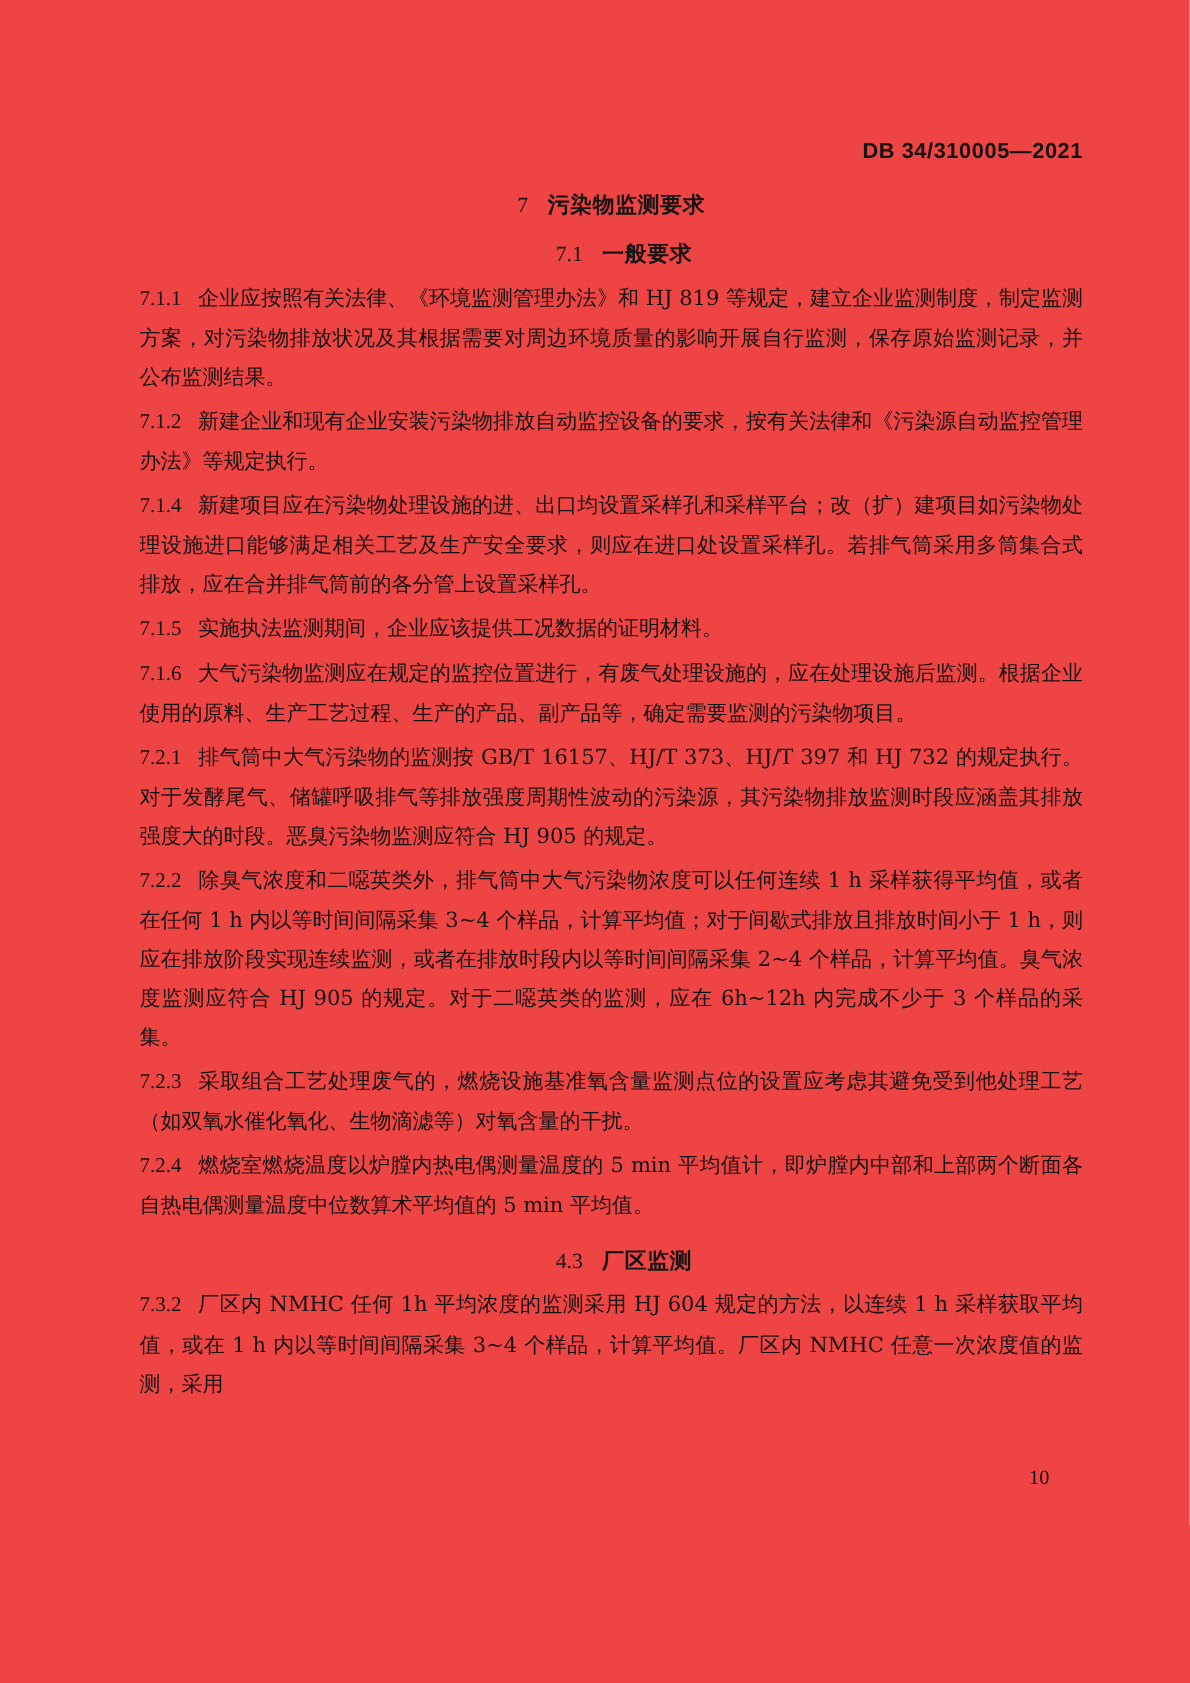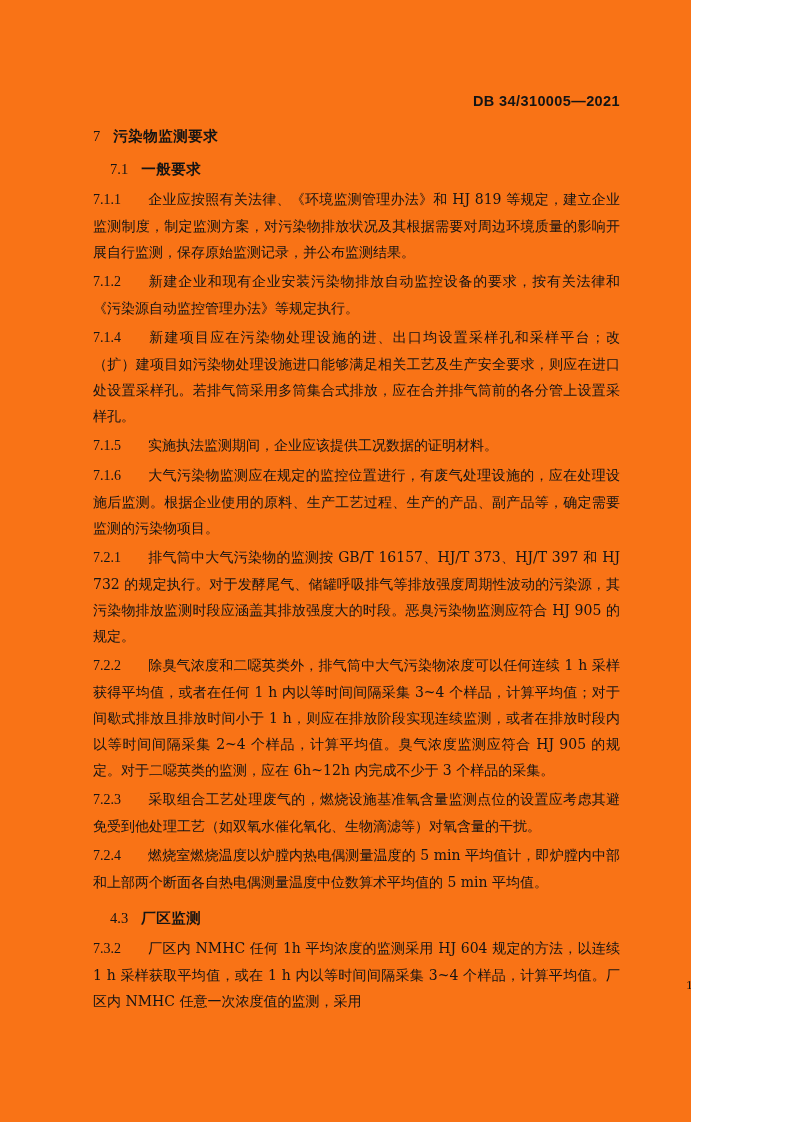--- a/index.html
+++ b/index.html
@@ -4,37 +4,38 @@
 <style>
   html, body { margin: 0; padding: 0; }
   body {
     width: 793px; height: 1122px;
     background: #ffffff;
     color: #141414;
     font-family: "DejaVu Serif", "Liberation Serif", serif;
   }
   .page {
     position: relative;
-    width: 691px; height: 1122px;
+    width: 793px; height: 1122px;
     box-sizing: border-box;
     padding: 94px 71px 0 93px;
     overflow: hidden;
-    background: #f97316;
+    background: #ef4444;
   }
   .doc-header {
     text-align: right;
     font-family: "Liberation Sans", "DejaVu Sans", sans-serif;
     font-weight: 700;
     font-size: 14.5px;
     line-height: 15px;
     letter-spacing: 0.4px;
   }
   .sec {
     display: block;
     margin: 0;
+    text-align: center;
   }
   .sec-1 { margin: 17px 0 0 0; }
   .sec-2 { margin: 13px 0 7px 17px; }
   .sec .sec-num {
     font-family: "Liberation Serif", "DejaVu Serif", serif;
     font-weight: 400;
     font-size: 14.5px;
     margin-right: 13px;
   }
   .sec .sec-title {
@@ -44,21 +45,21 @@
     letter-spacing: 0.5px;
   }
   p.clause {
     font-size: 14px;
     line-height: 26px;
     text-align: justify;
     margin: 3px 0;
   }
   p.clause .clause-num {
     font-family: "Liberation Serif", "DejaVu Serif", serif;
-    margin-right: 27px;
+    margin-right: 11px;
     white-space: nowrap;
   }
   .page-number {
     position: absolute;
     top: 977px;
     left: 686px;
     font-size: 13.5px;
     line-height: 16px;
     font-family: "Liberation Serif", "DejaVu Serif", serif;
   }

